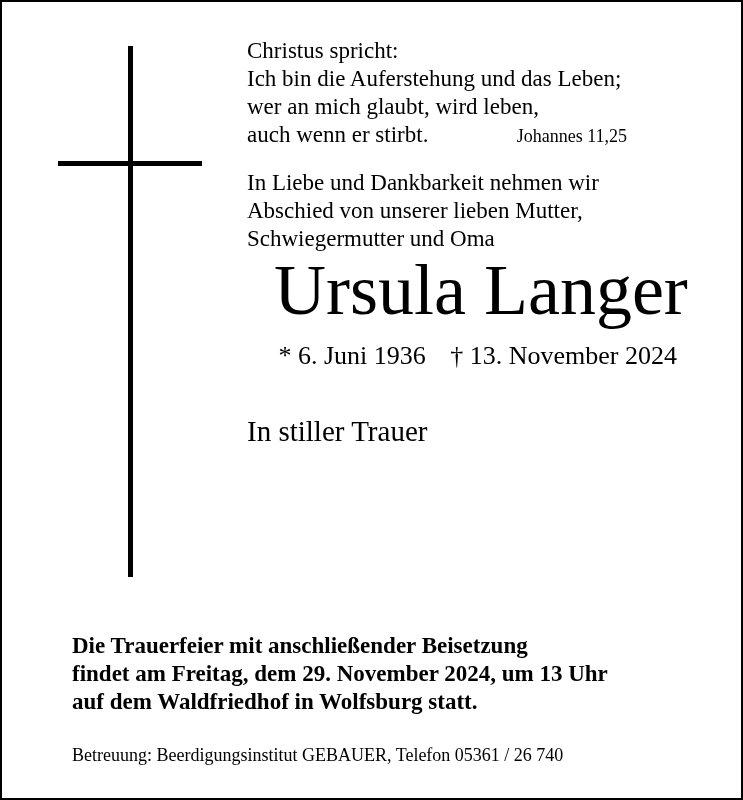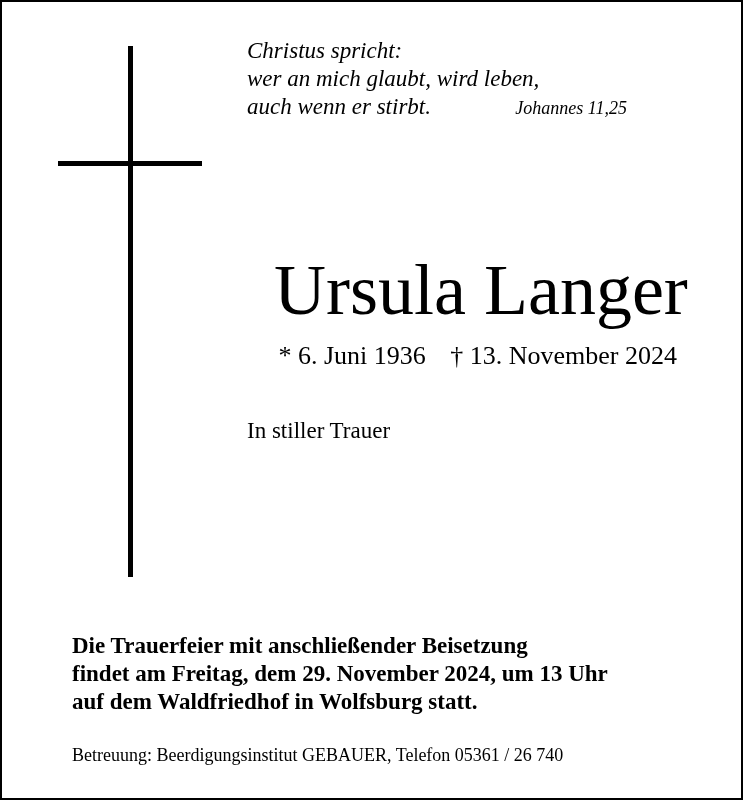--- a/index.html
+++ b/index.html
@@ -35,21 +35,20 @@
   }
 
   
   .block { position: absolute; white-space: nowrap; }
 
   .scripture {
     left: 245px; top: 35px;
     width: 380px;
     font-size: 23px;
     line-height: 28px;
-    font-style: italic;
   }
   .scripture-last-row {
     display: flex;
     justify-content: space-between;
     align-items: baseline;
   }
   .scripture-ref {
     font-size: 18px;
   }
 
@@ -70,21 +69,21 @@
     left: 245px; top: 338px;
     width: 430px;
     text-align: right;
     font-size: 26px;
     line-height: 32px;
   }
   .death-date { margin-left: 18px; }
 
   .mourning-label {
     left: 245px; top: 415px;
-    font-size: 23px;
+    font-size: 29px;
     line-height: 28px;
   }
 
   .mourners {
     left: 245px; top: 448px;
     font-size: 25px;
     line-height: 32px;
     font-weight: bold;
   }
 
@@ -106,27 +105,33 @@
 
 <div class="sheet">
 
   <div class="cross">
     <div class="cross-v"></div>
     <div class="cross-h"></div>
   </div>
 
   <div class="block scripture">
     <div>Christus spricht:</div>
+    <div>Ich bin die Auferstehung und das Leben;</div>
     <div>wer an mich glaubt, wird leben,</div>
     <div class="scripture-last-row">
       <span>auch wenn er stirbt.</span>
       <span class="scripture-ref">Johannes 11,25</span>
     </div>
   </div>
 
+  <div class="block announcement">
+    <div>In Liebe und Dankbarkeit nehmen wir</div>
+    <div>Abschied von unserer lieben Mutter,</div>
+    <div>Schwiegermutter und Oma</div>
+  </div>
 
   <div class="block deceased-name">Ursula Langer</div>
 
   <div class="block dates">
     <span>* 6. Juni 1936</span>
     <span class="death-date">† 13. November 2024</span>
   </div>
 
   <div class="block mourning-label">In stiller Trauer</div>
 

